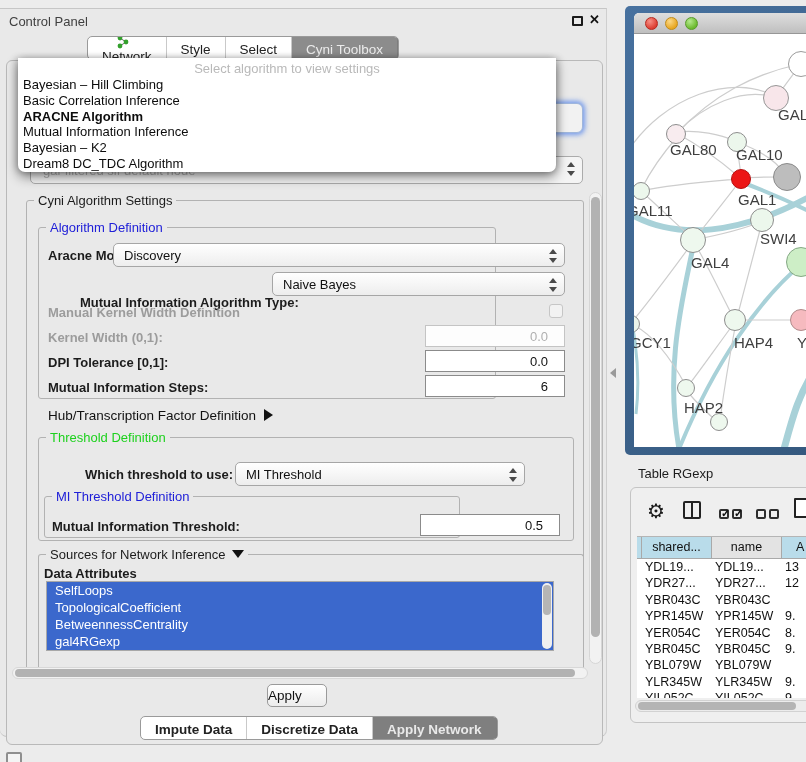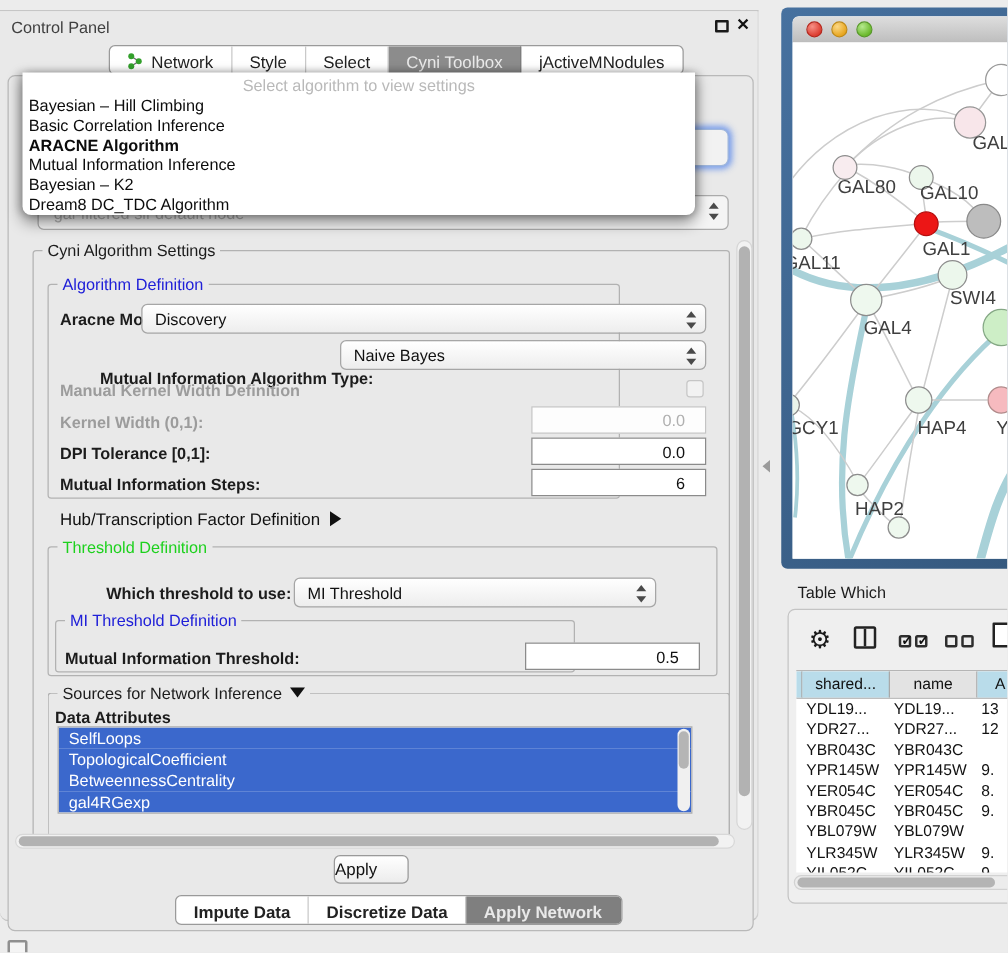--- a/index.html
+++ b/index.html
@@ -11,21 +11,21 @@
   .control-panel { position:absolute; left:0; top:8px; width:607px; height:729px; background:#e9e9e9;
     border-top:1px solid #c6c6c6; border-right:1px solid #cfcfcf; border-bottom:1px solid #c2c2c2; border-radius:0 0 7px 7px; }
   .cp-titlebar { position:absolute; left:0; top:0; width:100%; height:24px; }
   .cp-title { position:absolute; left:9px; top:5px; font-size:13px; color:#404040; }
   .float-icon { position:absolute; left:572px; top:7px; width:11px; height:10px; border:2px solid #1a1a1a; border-radius:1px; cursor:pointer; }
   .close-icon { position:absolute; left:589px; top:3px; font-size:13px; font-weight:bold; color:#111; cursor:pointer; }
 
   
   .tabstrip { position:absolute; left:87px; top:27px; height:24px; display:flex; background:#ffffff;
     border:1px solid #9a9a9a; border-radius:5px; overflow:hidden; font-size:13.5px; color:#222; }
-  .tabseg { display:flex; align-items:center; justify-content:center; padding:12px 14px; border-right:1px solid #c9c9c9; cursor:pointer; white-space:nowrap; }
+  .tabseg { display:flex; align-items:center; justify-content:center; padding:12px 14px; border-right:1px solid #c9c9c9; cursor:pointer; white-space:nowrap;flex-direction:column; }
   .tabseg:last-child { border-right:none; }
   .tabseg.sel { background:#8c8c8c; color:#ececec; border-right:1px solid #7d7d7d; }
   .net-ico { width:13px; height:14px; margin-right:6px; position:relative; display:inline-block; }
 
   
   .content-panel { position:absolute; left:6px; top:51px; width:597px; height:685px; border:1px solid #b9b9b9; border-radius:6px; background:#e9e9e9; }
 
   
   .combo-behind-top { position:absolute; left:30px; top:94px; width:553px; height:30px; border:1px solid #9fb6dc; border-radius:6px;
     background:#f2f2f2; box-shadow:0 0 5px 2px rgba(95,140,235,0.85); }
@@ -152,23 +152,20 @@
         <span>Network</span>
       </div>
       <div class="tabseg">
           <span>Style</span>
         </div>
       <div class="tabseg">
           <span>Select</span>
         </div>
       <div class="tabseg sel">
           <span>Cyni Toolbox</span>
-        </div>
-      <div class="tabseg">
-          <span>jActiveMNodules</span>
         </div>
     </div>
 
     <div class="content-panel"></div>
 
     <div class="combo-behind-top"></div>
     <div class="combo-behind-bottom">
       <span class="val">gal-filtered sif default node</span>
       <span class="stepper">
           <i class="up"></i>
@@ -357,21 +354,21 @@
         <span class="nlabel" style="left:126px; top:196px;">SWI4</span>
         <span class="nlabel" style="left:57px; top:220px;">GAL4</span>
         <span class="nlabel" style="left:-4px; top:300px;">GCY1</span>
         <span class="nlabel" style="left:163px; top:300px;">Y</span>
         <span class="nlabel" style="left:100px; top:300px;">HAP4</span>
         <span class="nlabel" style="left:50px; top:365px;">HAP2</span>
       </div>
     </div>
   </div>
 
-  <span class="tp-title">Table Which</span>
+  <span class="tp-title">Table RGexp</span>
   <div class="table-panel">
     <div class="tp-toolbar">
       <span class="gear-ico">⚙</span>
       <span class="cols-ico"></span>
       <span class="cbpair" style="left:88px;"><span class="cb on"></span><span class="cb on"></span></span>
       <span class="cbpair" style="left:125px;"><span class="cb"></span><span class="cb"></span></span>
       <span class="page-ico"></span>
     </div>
     <div class="tp-table">
       <div class="th-row">

